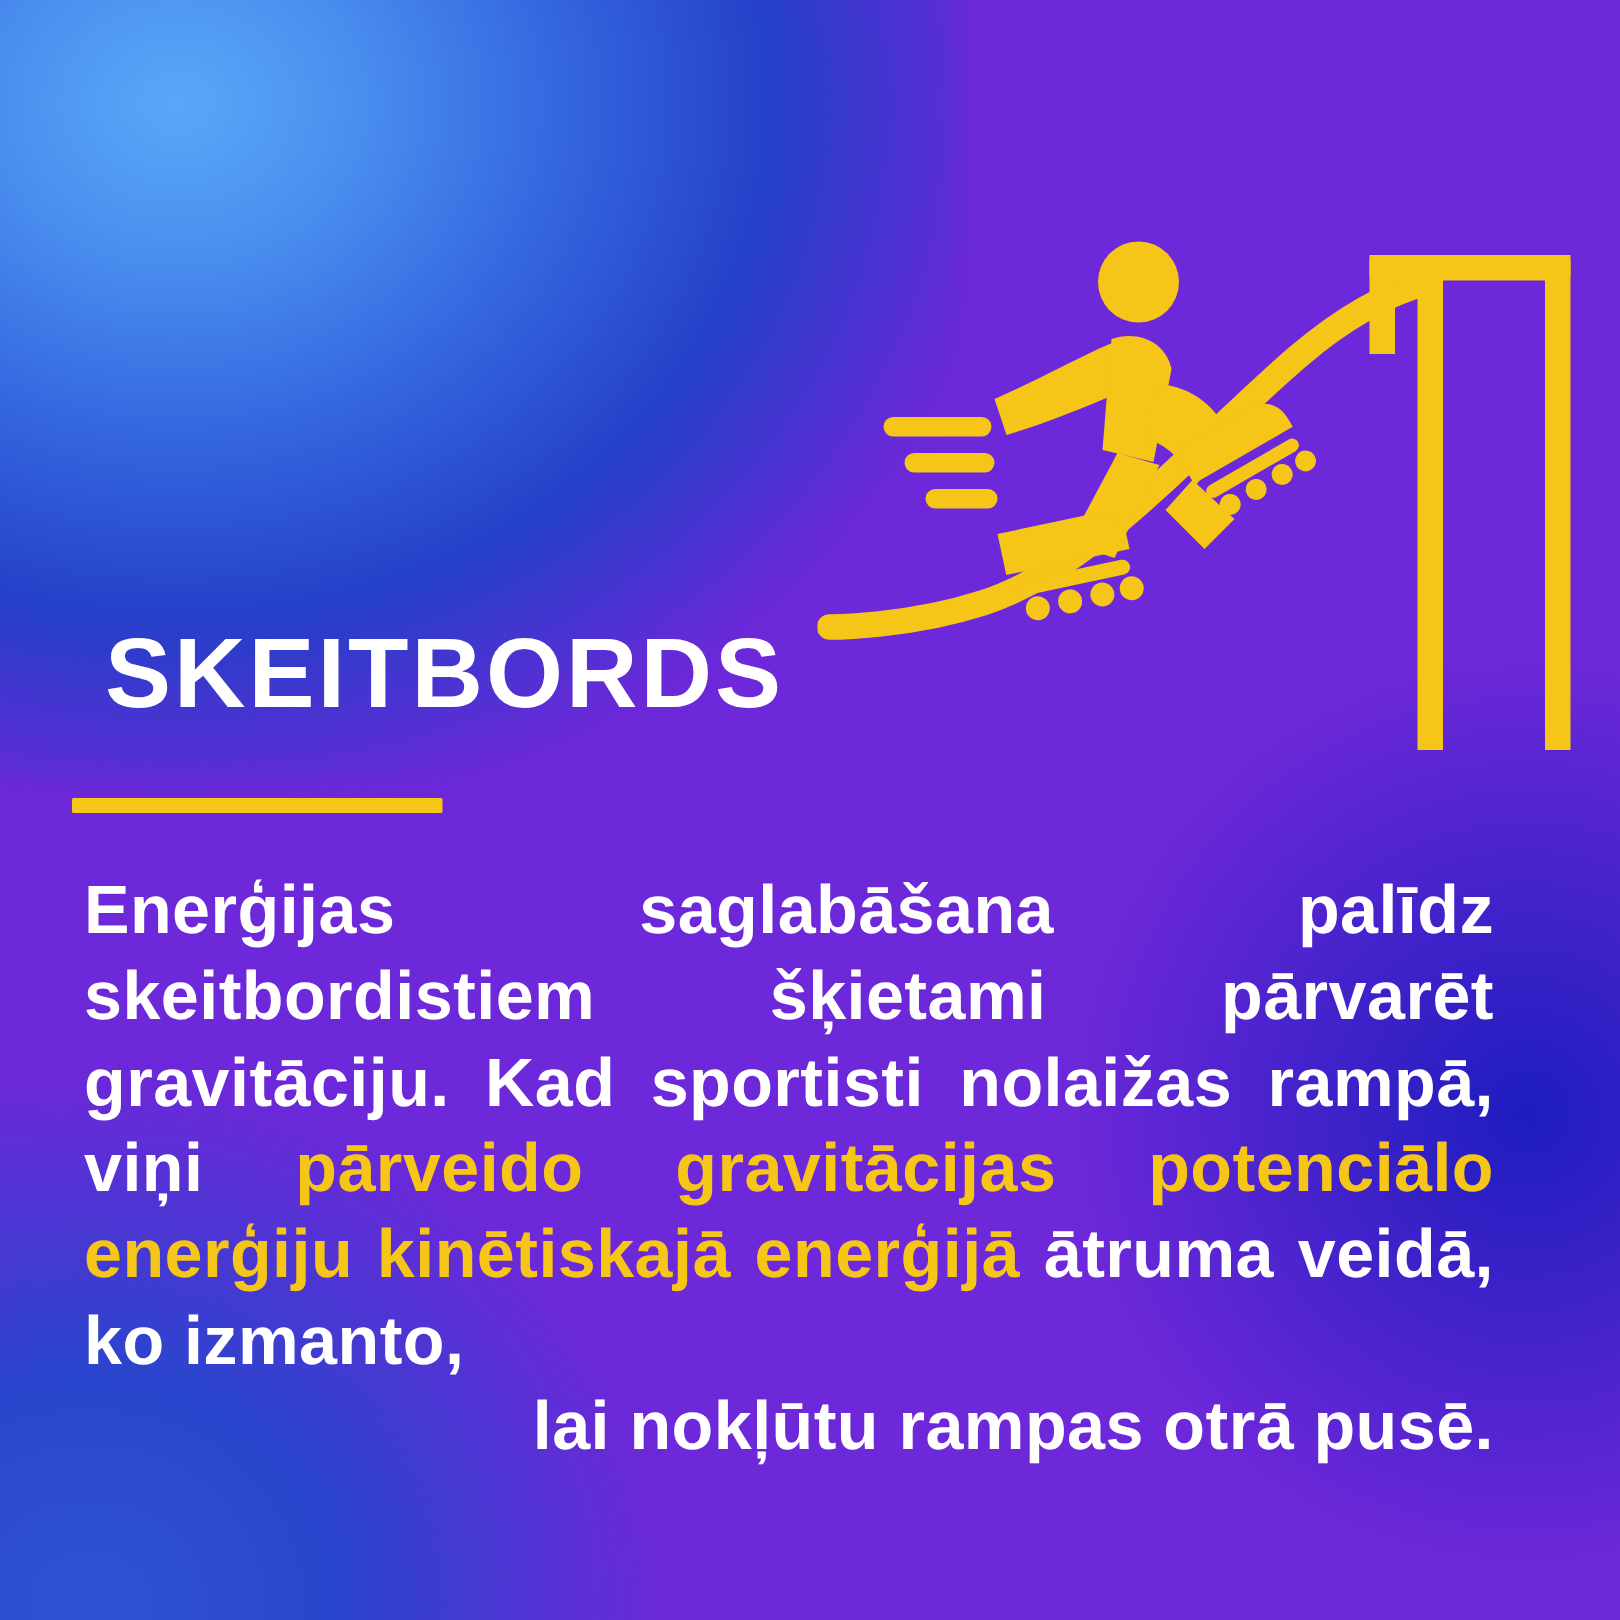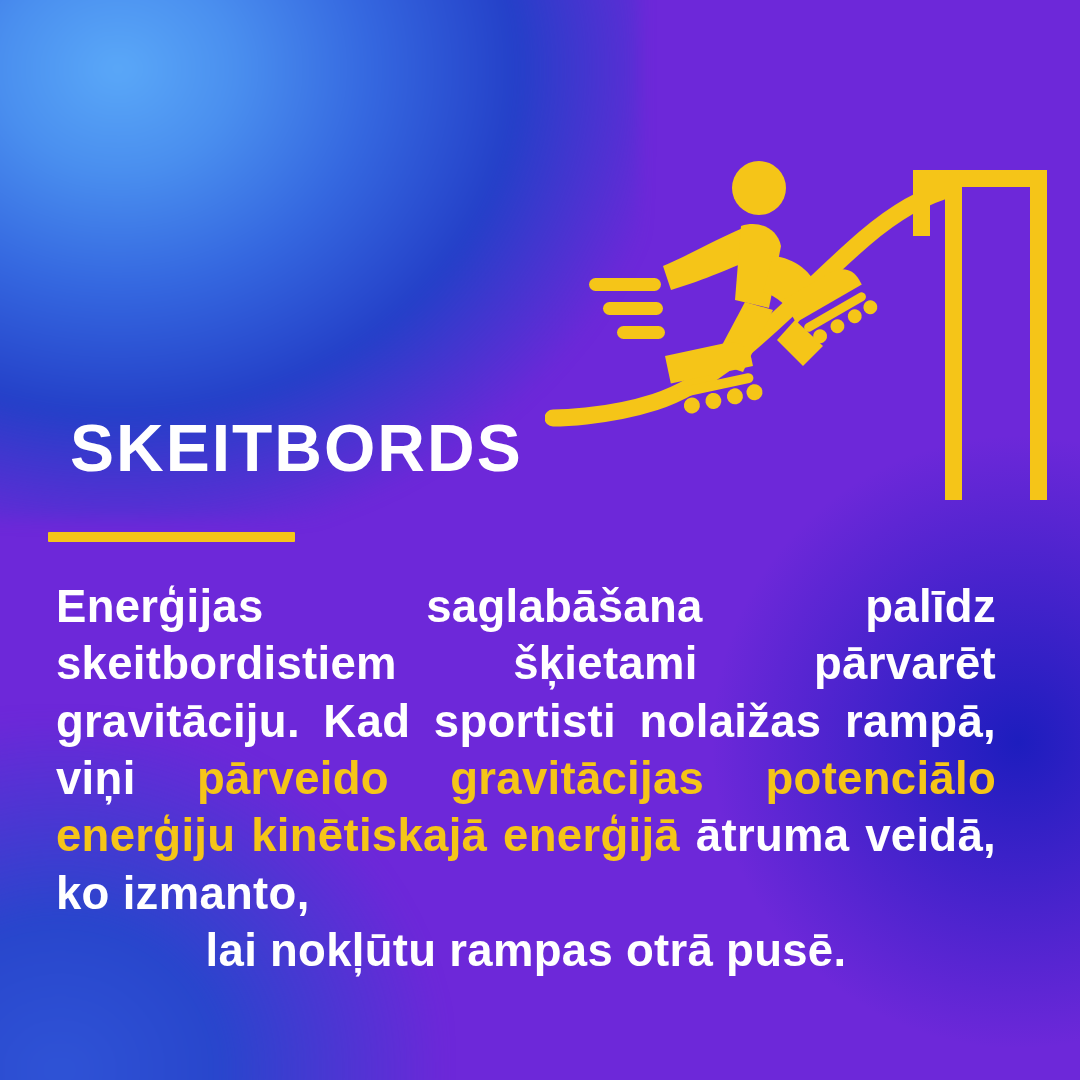--- a/index.html
+++ b/index.html
@@ -100,21 +100,21 @@
     font-size: 45.5px;
     font-weight: bold;
     line-height: 1.26;
     color: #ffffff;
     text-align: justify;
     letter-spacing: 0.3px;
     -webkit-hyphens: none;
     hyphens: none;
   }
   #body-text .hl { color: #f5c518; }
-  #body-text .last-line { display: block; text-align: center; }
+  #body-text .last-line { display: block; text-align: right; }
 </style>
 </head>
 <body>
 
 <div id="card">
 
   <div id="glow-top-left"></div>
   <div id="glow-bottom-left"></div>
   <div id="glow-right"></div>
 

